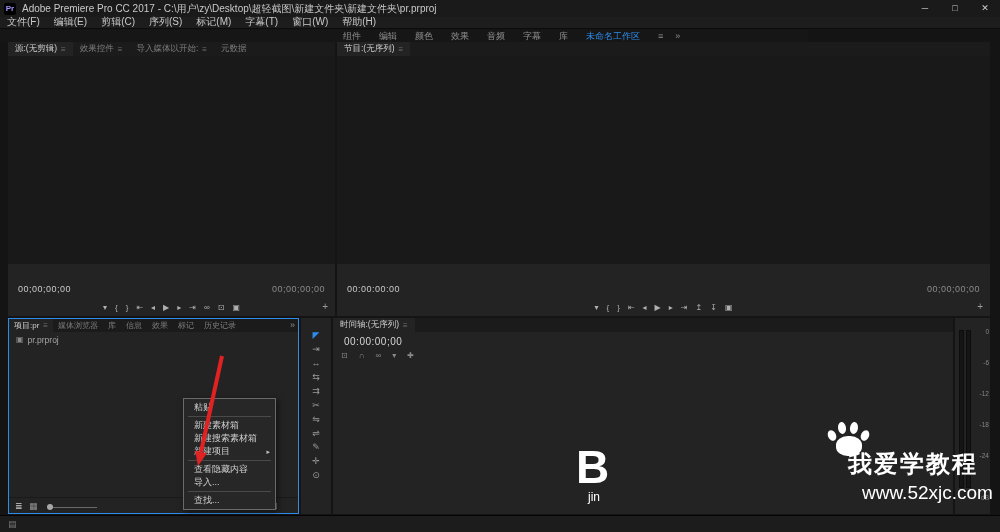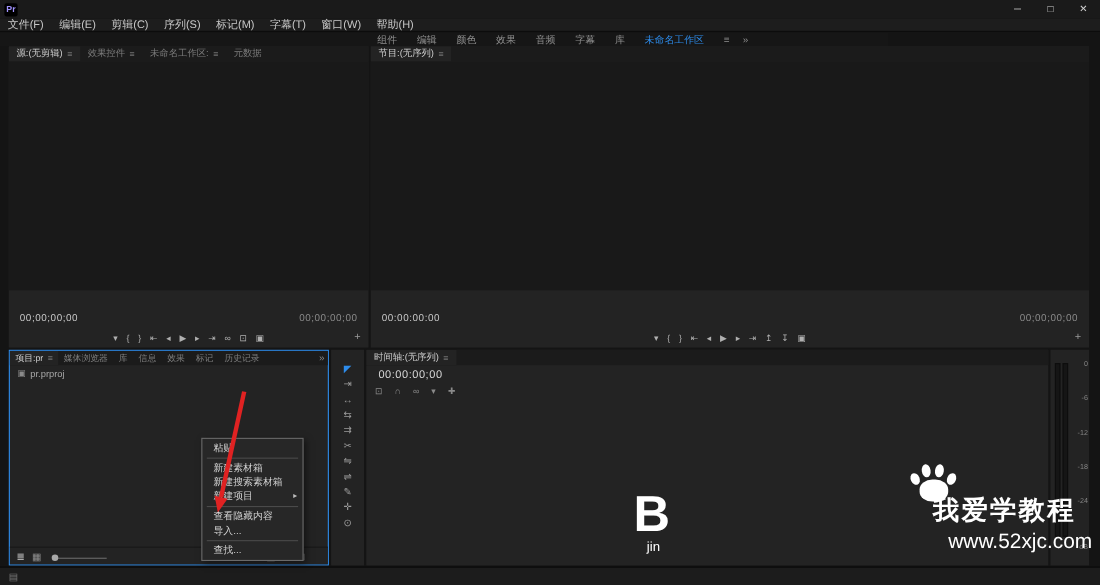--- a/index.html
+++ b/index.html
@@ -5,21 +5,21 @@
   * { margin:0; padding:0; box-sizing:border-box; }
   body { background:#000; font-family:"Liberation Sans","DejaVu Sans",sans-serif; }
   .screen { position:relative; width:1000px; height:532px; background:#141414; overflow:hidden; color:#ccc; }
 
   
   .titlebar { position:absolute; left:0; top:0; width:1000px; height:17px; background:#1a1a1a; display:flex; align-items:center; }
   .appicon { width:12px; height:12px; margin-left:4px; background:#000000; color:#a193ff; font-size:8px; font-weight:bold; text-align:center; line-height:12px; border-radius:2px; }
   .wtitle { margin-left:6px; font-size:10px; color:#c9c9c9; white-space:nowrap; }
   .winbtns { position:absolute; right:0; top:0; height:17px; display:flex; }
   .winbtn { width:30px; height:17px; text-align:center; line-height:17px; font-size:9px; color:#cfcfcf; }
-  .menubar { position:absolute; left:0; top:17px; width:1000px; height:12px; background:#1d1d1d; display:flex; align-items:center; border-bottom:1px solid #0c0c0c; }
+  .menubar { position:absolute; left:0; top:17px; width:1000px; height:12px; background:#1d1d1d; display:flex; align-items:flex-end; border-bottom:1px solid #0c0c0c; }
   .menuitem { font-size:10px; color:#c8c8c8; padding:0 7px; line-height:12px; }
   .wsbar { position:absolute; left:0; top:30px; width:808px; height:12px; background:#161616; display:flex; align-items:center; }
   .wstab { font-size:9px; color:#8f8f8f; margin-right:18px; white-space:nowrap; }
   .wstab.active { color:#2d8ceb; }
   .wsmenu, .wsoverflow { font-size:9px; color:#8f8f8f; margin-right:12px; }
 
   
   .panel { position:absolute; background:#232323; }
   .tabstrip { position:absolute; left:0; top:0; right:0; height:14px; background:#1b1b1b; display:flex; align-items:stretch; overflow:hidden; }
   .ptab { display:flex; align-items:center; padding:0 7px; font-size:8.5px; color:#7d7d7d; white-space:nowrap; }
@@ -107,20 +107,21 @@
 
   .arrowsvg { position:absolute; left:0; top:0; z-index:30; pointer-events:none; }
 </style>
 </head>
 <body>
 
 <div class="screen">
 
   <div class="titlebar">
     <span class="appicon">Pr</span>
+    <span class="wtitle">Adobe Premiere Pro CC 2017 - C:\用户\zy\Desktop\超轻截图\新建文件夹\新建文件夹\pr.prproj</span>
     <span class="winbtns">
       <span class="winbtn">─</span>
       <span class="winbtn">□</span>
       <span class="winbtn">✕</span>
     </span>
   </div>
 
   <div class="menubar">
     <span class="menuitem">文件(F)</span>
     <span class="menuitem">编辑(E)</span>
@@ -149,21 +150,21 @@
     <div class="tabstrip">
       <span class="ptab active">
         <span>源:(无剪辑)</span>
         <span class="pmenu">≡</span>
       </span>
       <span class="ptab">
         <span>效果控件</span>
         <span class="pmenu">≡</span>
       </span>
       <span class="ptab">
-        <span>未命名工作区:</span>
+        <span>导入媒体以开始:</span>
         <span class="pmenu">≡</span>
       </span>
       <span class="ptab">
         <span>元数据</span>
       </span>
     </div>
     <div class="viewer"></div>
     <div class="timerow">
       <span class="tc-cur">00;00;00;00</span>
       <span class="tc-dur">00;00;00;00</span>

